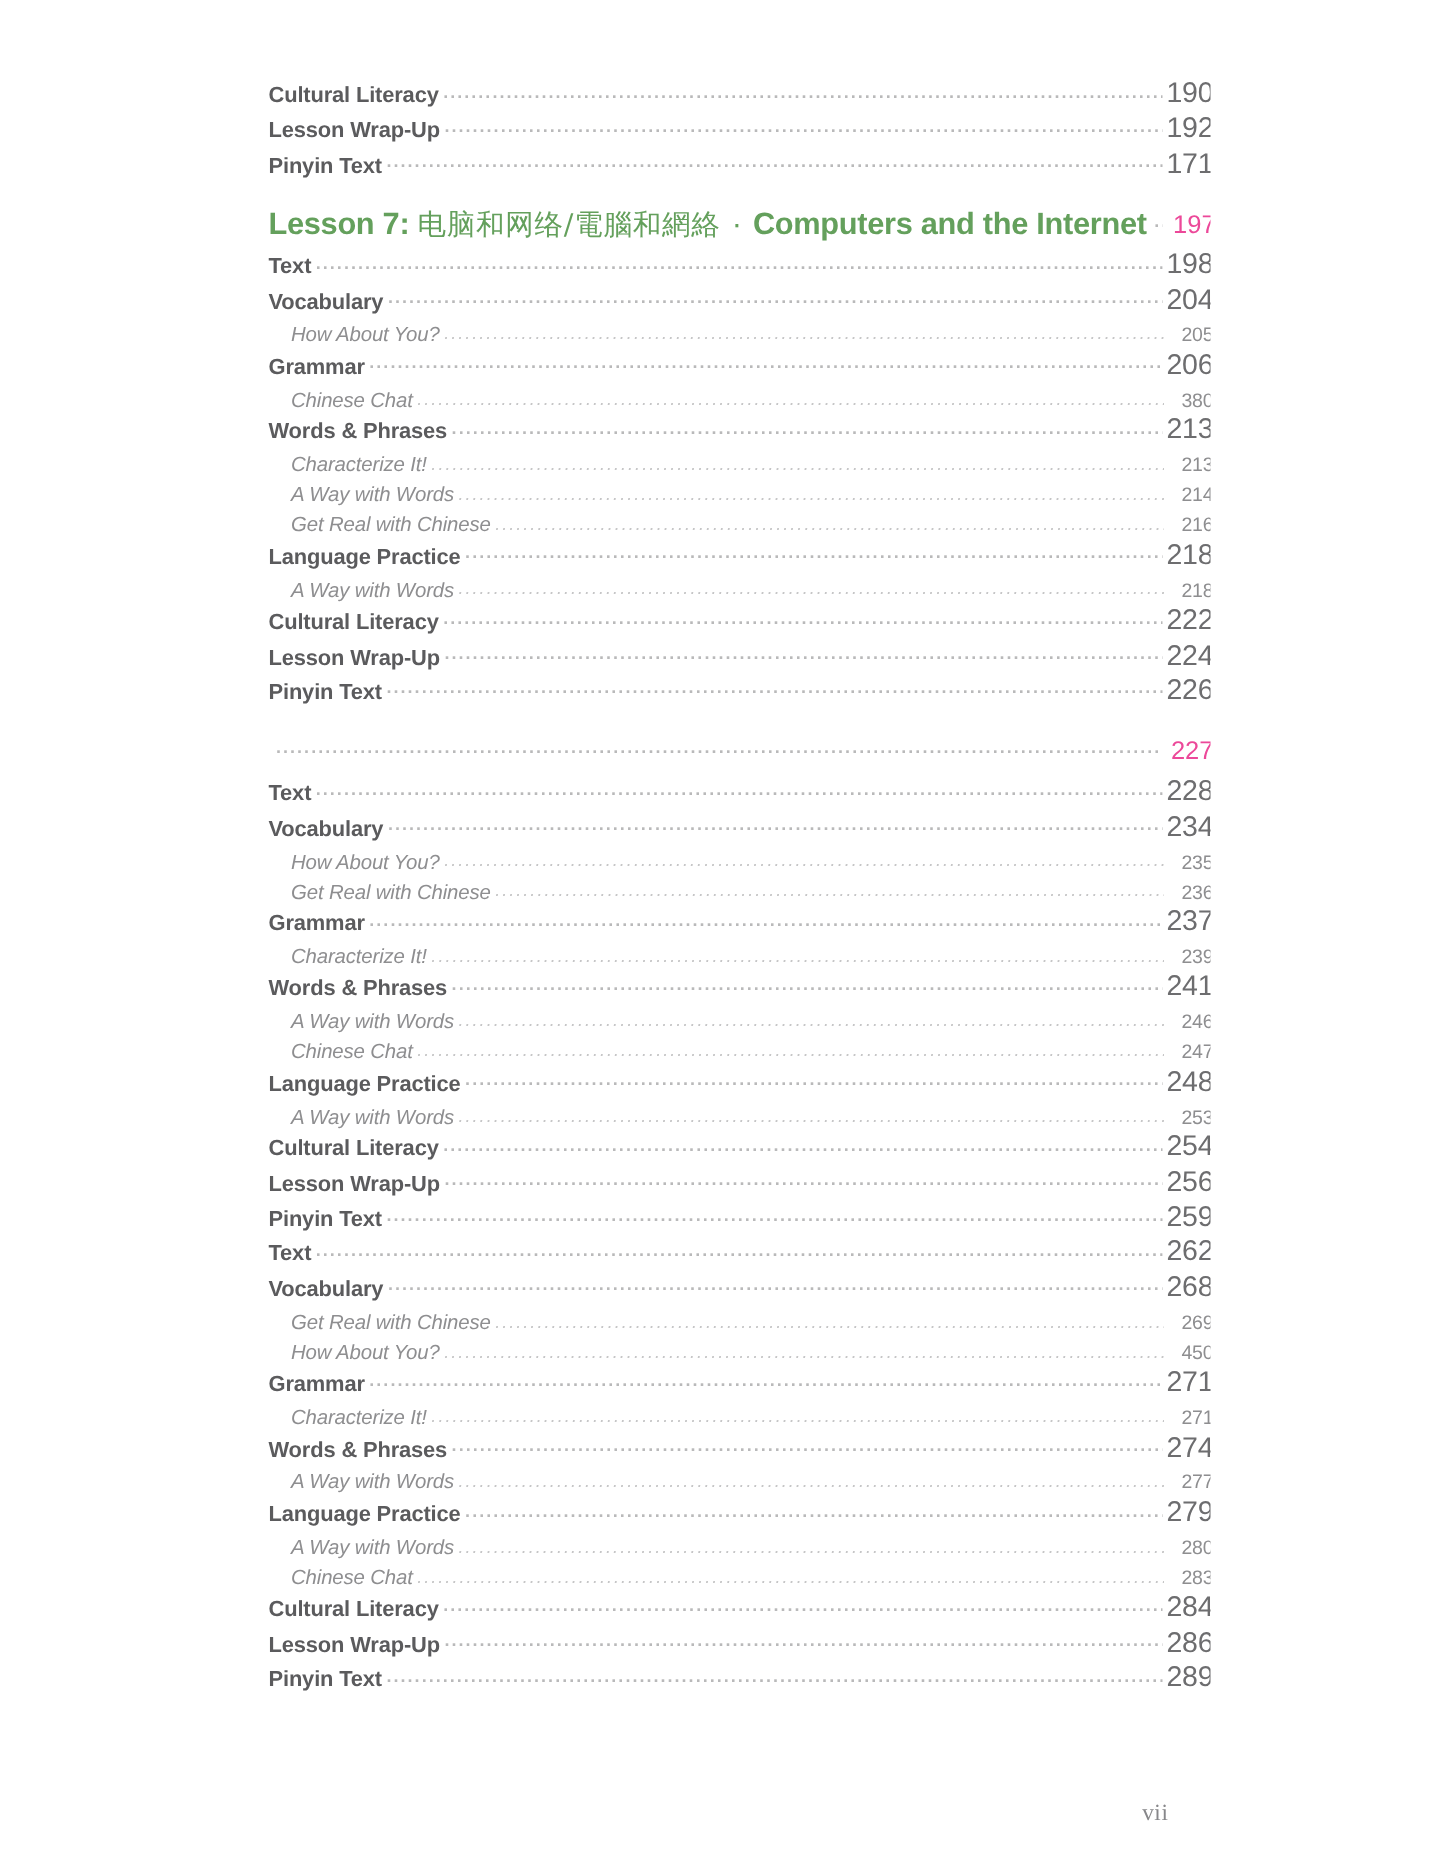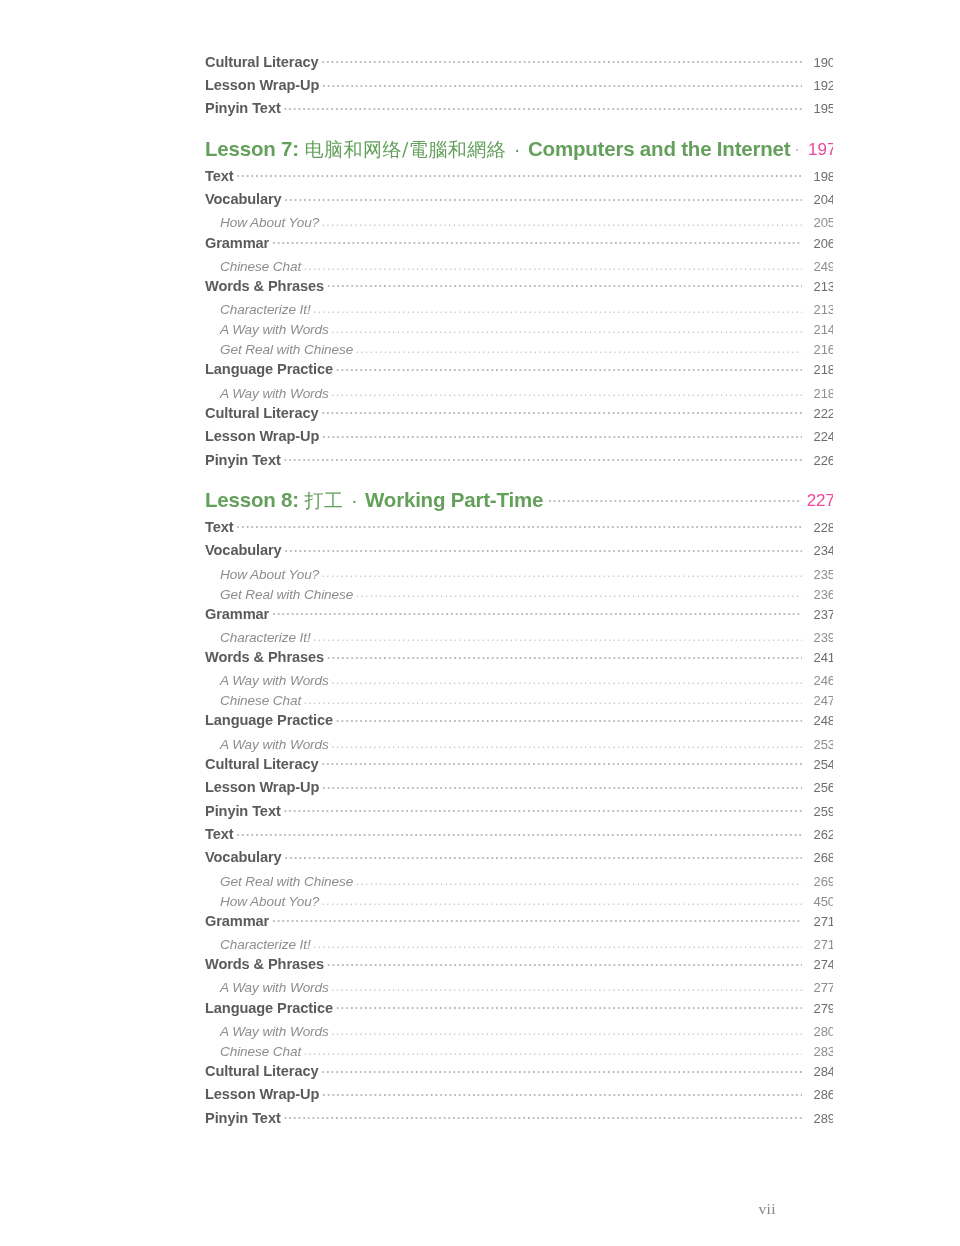--- a/index.html
+++ b/index.html
@@ -16,21 +16,20 @@
   }
 
   #toc-page {
     position: absolute;
     left: 0;
     top: 0;
     width: 807px;
     height: 1246px;
     background: #ffffff;
     overflow: hidden;
-    margin-left: 26px;
   }
 
   #toc-body {
     position: absolute;
     left: 179px;
     top: 52px;
     width: 630px;
   }
 
   
@@ -76,21 +75,21 @@
     height: 23.4px;
     font-size: 14.6px;
     font-weight: bold;
     color: #5b5b5d;
     letter-spacing: -0.1px;
   }
   .lvl1 .pnum {
     min-width: 30px;
     font-weight: normal;
     color: #6d6d6f;
-    font-size: 13px;
+    font-size: 19px;
   }
 
   
   .lvl2 {
     height: 20px;
     font-size: 13.6px;
     font-style: italic;
     font-weight: normal;
     color: #8e8e90;
     padding-left: 15px;
@@ -143,21 +142,21 @@
     font-weight: normal;
     font-size: 17px;
     color: #ec4899;
     position: relative;
     top: -1px;
   }
 
   
   #folio {
     position: absolute;
-    right: 57px;
+    right: 28px;
     top: 1200px;
     font-family: "Liberation Serif", "DejaVu Serif", serif;
     font-size: 15.5px;
     color: #87878a;
     letter-spacing: 0.4px;
   }
 </style>
 </head>
 <body>
 
@@ -169,21 +168,21 @@
         <span class="pnum">190</span>
       </div>
       <div class="entry lvl1">
         <span class="etitle">Lesson Wrap-Up</span>
         <span class="leader"></span>
         <span class="pnum">192</span>
       </div>
       <div class="entry lvl1">
         <span class="etitle">Pinyin Text</span>
         <span class="leader"></span>
-        <span class="pnum">195</span>
+        <span class="pnum">171</span>
       </div>
       <div class="entry lesson">
         <span class="etitle"><span>Lesson 7:</span> <span class="lesson-cn">电脑和网络/電腦和網絡</span> <span class="sep">·</span> <span>Computers and the Internet</span></span>
         <span class="leader"></span>
         <span class="pnum">197</span>
       </div>
       <div class="entry lvl1">
         <span class="etitle">Text</span>
         <span class="leader"></span>
         <span class="pnum">198</span>
@@ -199,21 +198,21 @@
         <span class="pnum">205</span>
       </div>
       <div class="entry lvl1">
         <span class="etitle">Grammar</span>
         <span class="leader"></span>
         <span class="pnum">206</span>
       </div>
       <div class="entry lvl2">
         <span class="etitle">Chinese Chat</span>
         <span class="leader"></span>
-        <span class="pnum">249</span>
+        <span class="pnum">380</span>
       </div>
       <div class="entry lvl1">
         <span class="etitle">Words &amp; Phrases</span>
         <span class="leader"></span>
         <span class="pnum">213</span>
       </div>
       <div class="entry lvl2">
         <span class="etitle">Characterize It!</span>
         <span class="leader"></span>
         <span class="pnum">213</span>
@@ -247,21 +246,20 @@
         <span class="etitle">Lesson Wrap-Up</span>
         <span class="leader"></span>
         <span class="pnum">224</span>
       </div>
       <div class="entry lvl1">
         <span class="etitle">Pinyin Text</span>
         <span class="leader"></span>
         <span class="pnum">226</span>
       </div>
       <div class="entry lesson">
-        <span class="etitle"><span>Lesson 8:</span> <span class="lesson-cn">打工</span> <span class="sep">·</span> <span>Working Part-Time</span></span>
         <span class="leader"></span>
         <span class="pnum">227</span>
       </div>
       <div class="entry lvl1">
         <span class="etitle">Text</span>
         <span class="leader"></span>
         <span class="pnum">228</span>
       </div>
       <div class="entry lvl1">
         <span class="etitle">Vocabulary</span>

